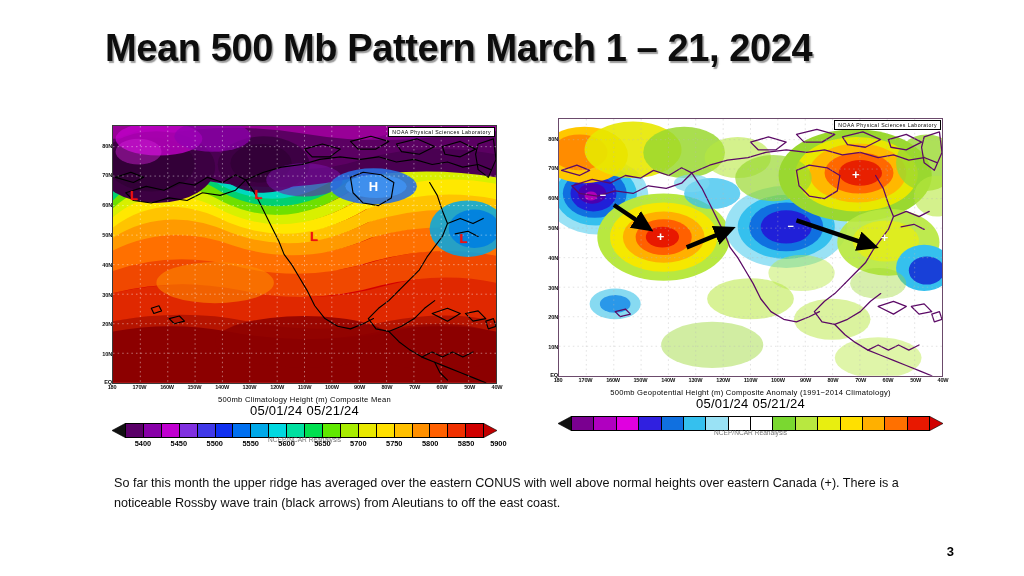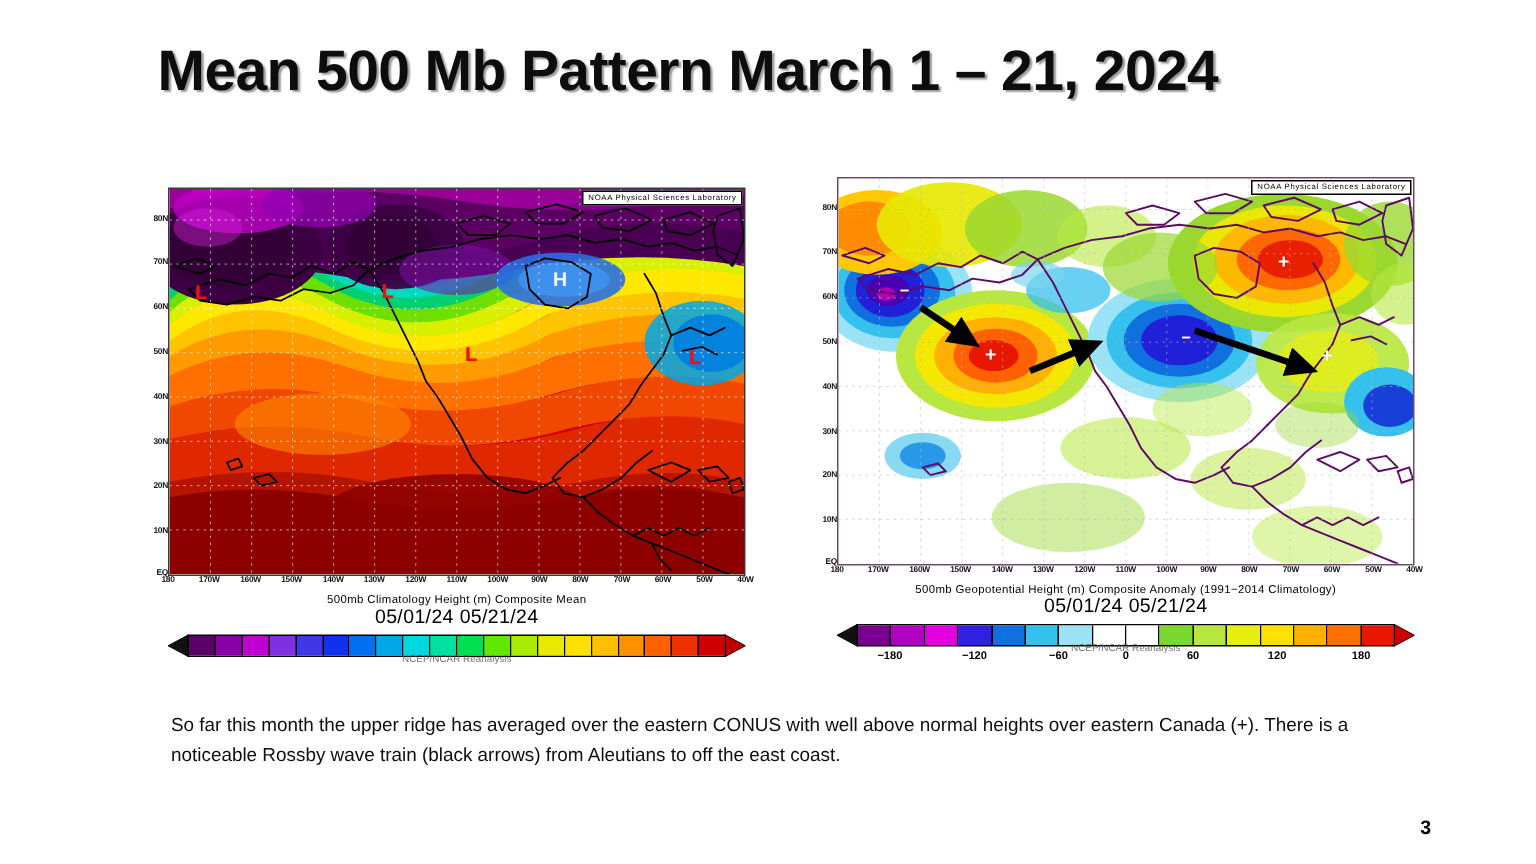--- a/index.html
+++ b/index.html
@@ -306,20 +306,33 @@
         <i style="background:#60e800"></i>
       <i style="background:#a8ec00"></i>
         <i style="background:#e8e800"></i>
       <i style="background:#ffe000"></i>
         <i style="background:#ffc000"></i>
       <i style="background:#ff9000"></i>
         <i style="background:#ff6000"></i>
       <i style="background:#f03000"></i>
         <i style="background:#d00000"></i>
     </div>
+    <div class="cbar-ticks">
+      <span style="left:5%">5400</span>
+      <span style="left:15%">5450</span>
+      <span style="left:25%">5500</span>
+      <span style="left:35%">5550</span>
+      <span style="left:45%">5600</span>
+      <span style="left:55%">5650</span>
+      <span style="left:65%">5700</span>
+      <span style="left:75%">5750</span>
+      <span style="left:85%">5800</span>
+      <span style="left:95%">5850</span>
+      <span style="left:104%">5900</span>
+    </div>
     <div class="reanalysis" style="top:13px;">NCEP/NCAR Reanalysis</div>
   </div>
 </div>
 
 <div class="figure" id="figure-right">
   <div class="map-wrap">
     <div class="map-frame">
       <div class="map-canvas">
         <svg viewBox="0 0 300 200" preserveAspectRatio="none">
           <defs>
@@ -500,27 +513,18 @@
         <i style="background:#ffffff"></i>
       <i style="background:#ffffff"></i>
         <i style="background:#7ad830"></i>
       <i style="background:#b8e840"></i>
         <i style="background:#e8ee10"></i>
       <i style="background:#ffe000"></i>
         <i style="background:#ffb000"></i>
       <i style="background:#ff7000"></i>
         <i style="background:#e81800"></i>
     </div>
-    <div class="cbar-ticks">
-      <span style="left:6.2%">−180</span>
-      <span style="left:21.9%">−120</span>
-      <span style="left:37.5%">−60</span>
-      <span style="left:50%">0</span>
-      <span style="left:62.5%">60</span>
-      <span style="left:78.1%">120</span>
-      <span style="left:93.7%">180</span>
-    </div>
     <div class="reanalysis" style="top:13px;">NCEP/NCAR Reanalysis</div>
   </div>
 </div>
 
 <div id="body-text">So far this month the upper ridge has averaged over the eastern CONUS with well above normal heights over eastern Canada (+).   There is a noticeable Rossby wave train (black arrows)  from Aleutians to off the east coast.</div>
 <div id="page-number">3</div>
 
 </body></html>

